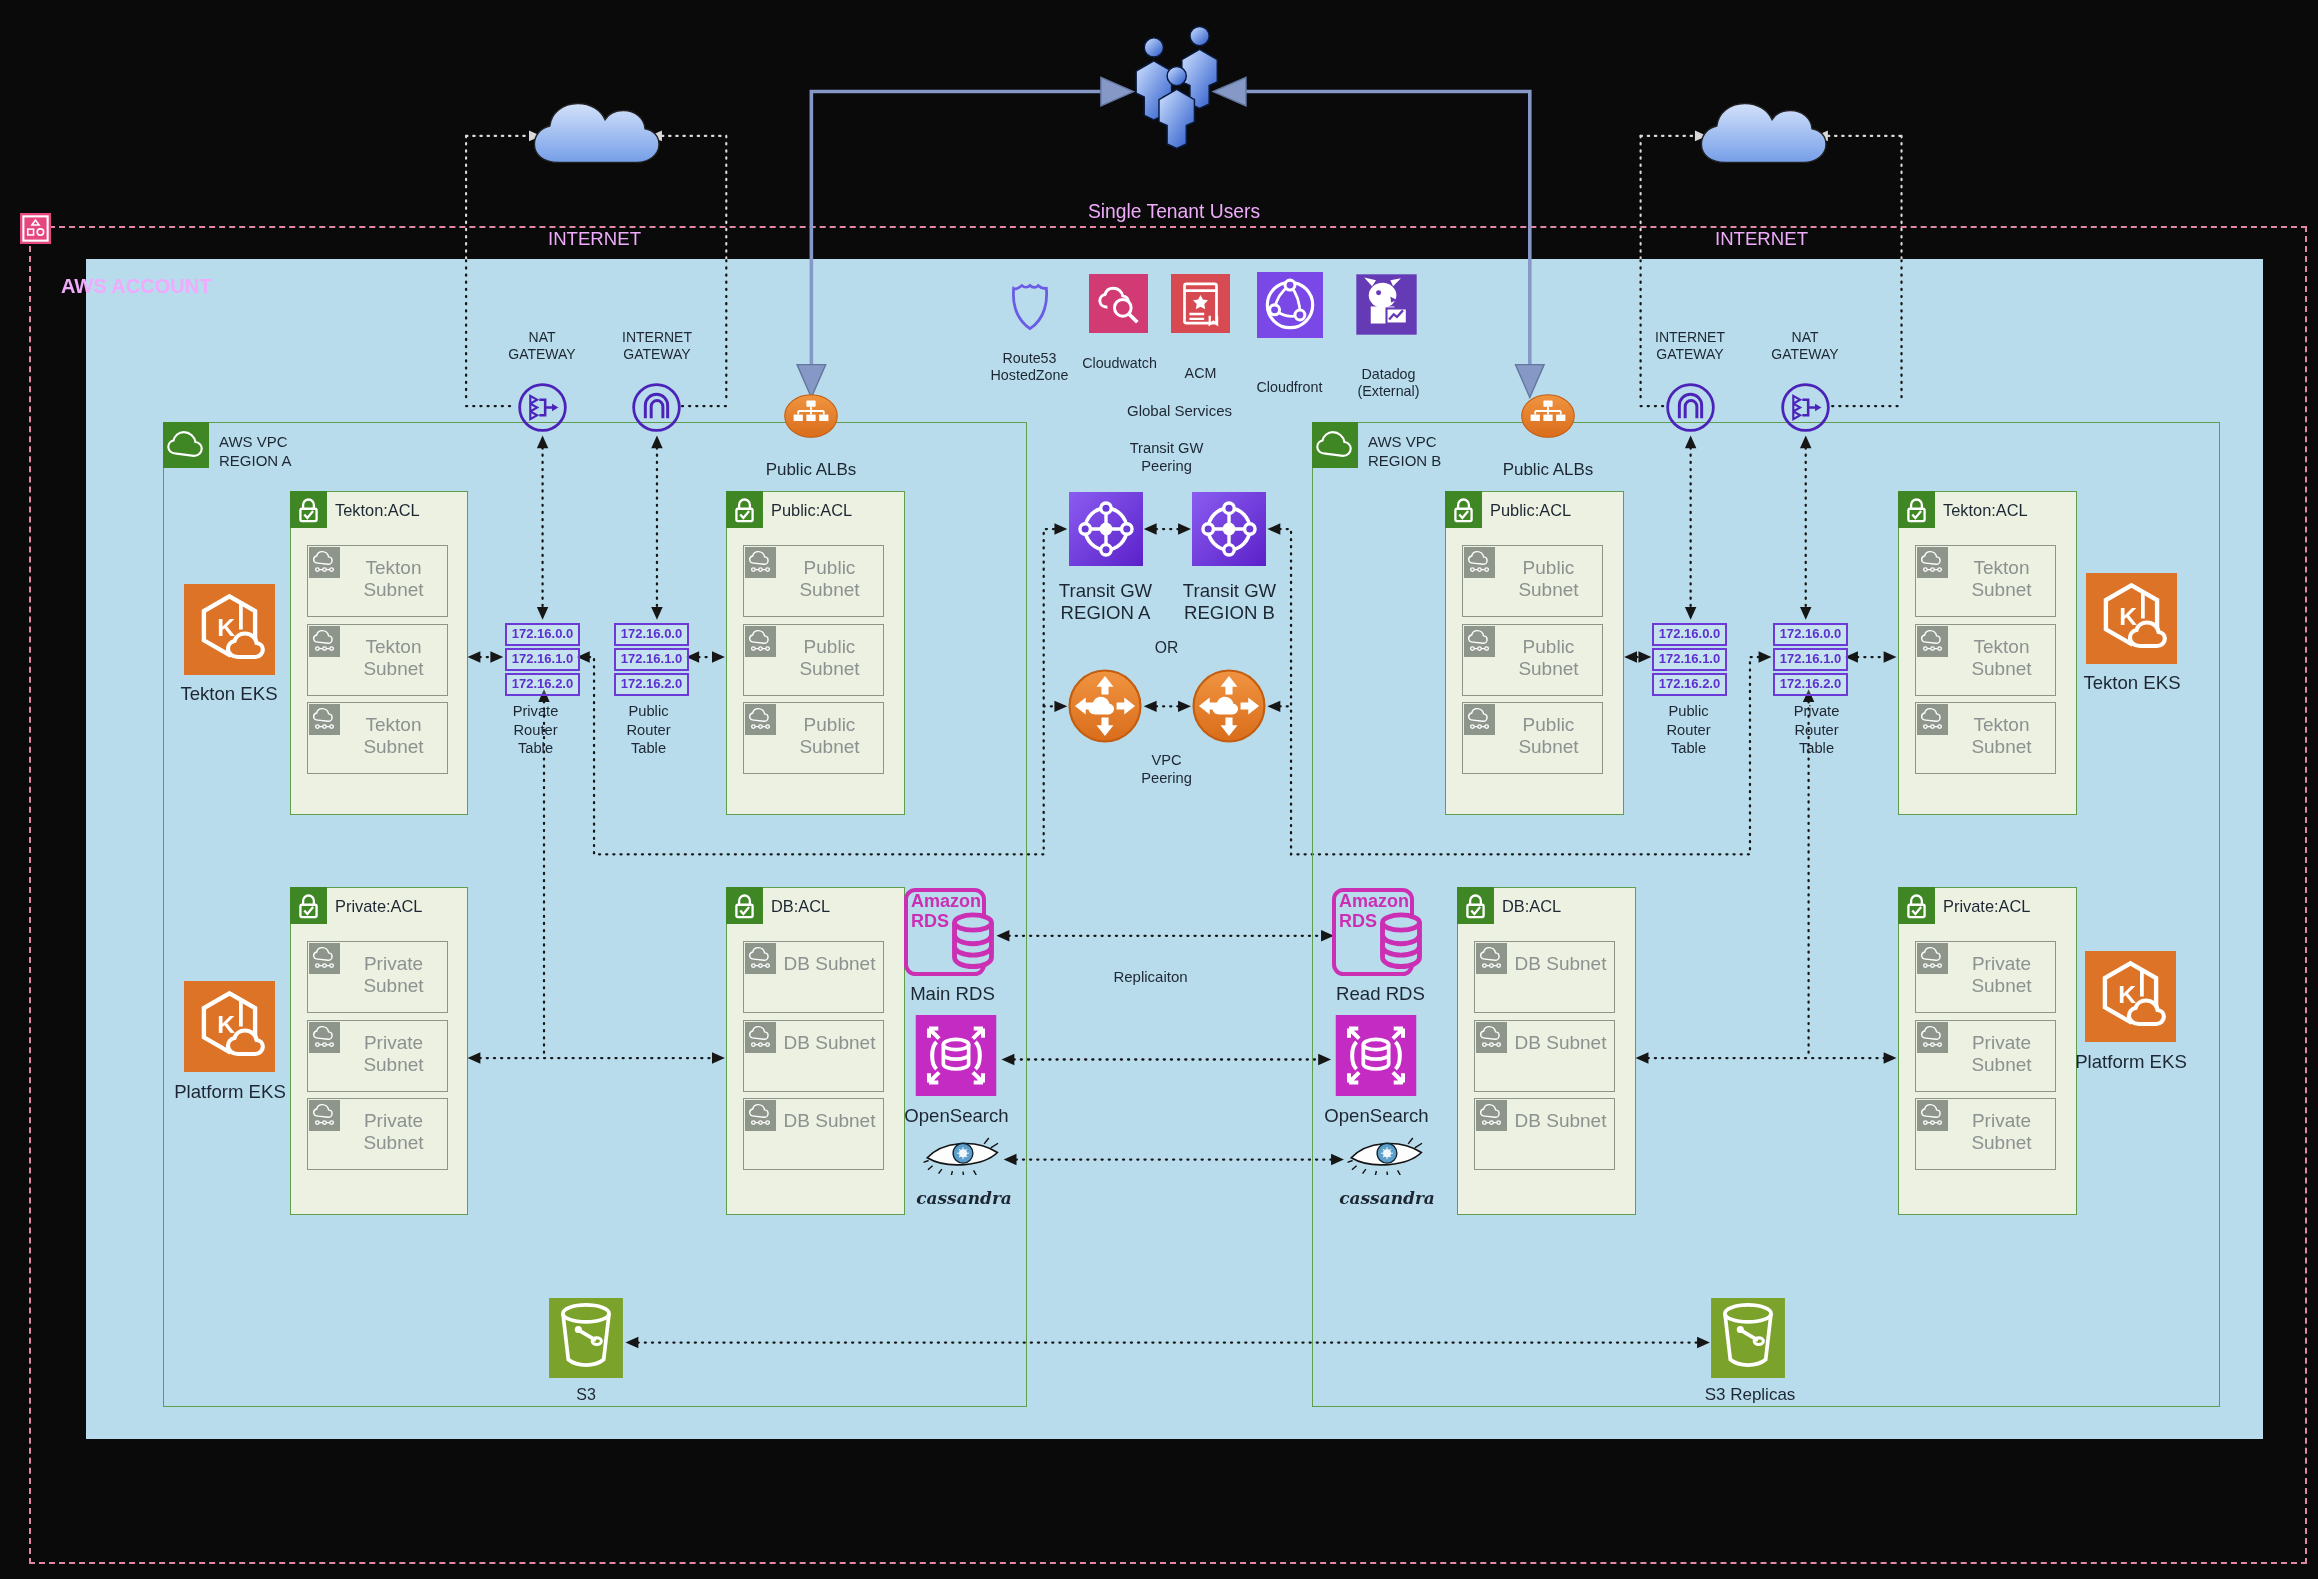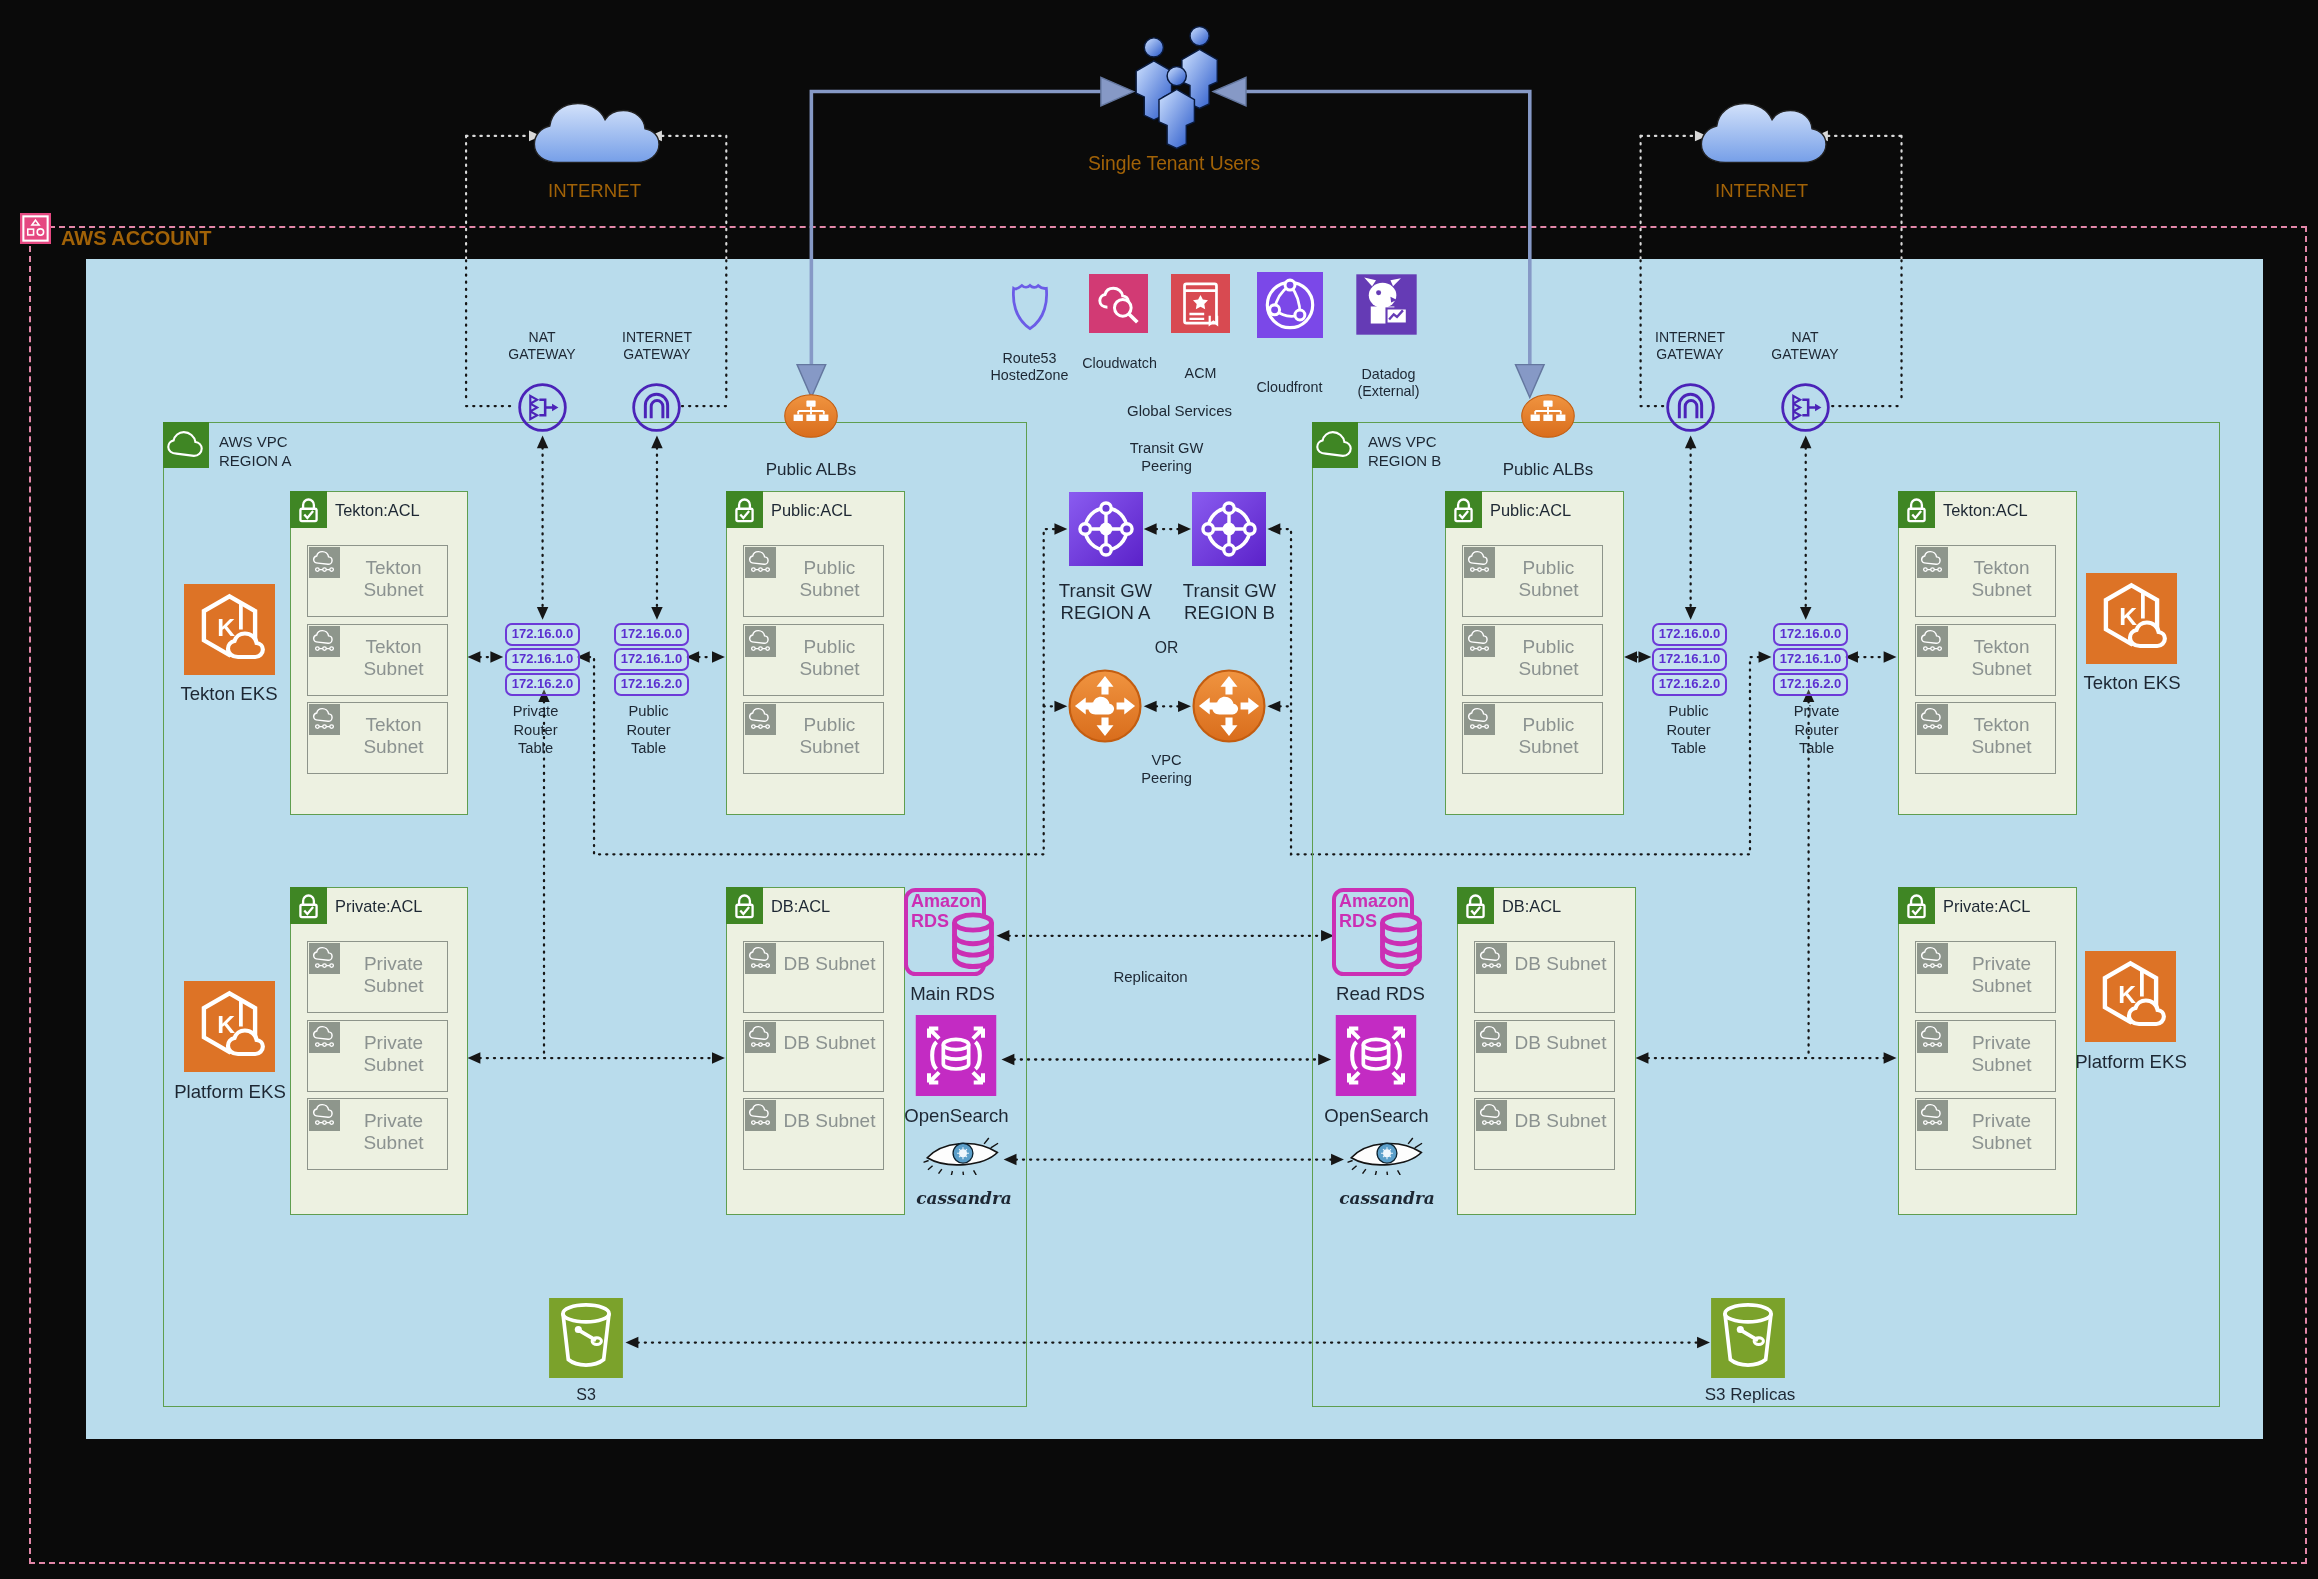--- a/index.html
+++ b/index.html
@@ -1,34 +1,34 @@
 <!DOCTYPE html>
 <html style="font-size:11.4px"><head>
 <meta charset="utf-8">
 <style>
   html,body{margin:0;padding:0;background:#0a0a0a;}
   #stage{position:relative;width:2319px;height:1580px;background:#0a0a0a;
          font-family:"Liberation Sans",sans-serif;color:#1d2733;overflow:hidden;}
   .ab{position:absolute;}
   .lb{position:absolute;text-align:center;line-height:1.2;color:#1d2733;font-size:15px;}
-  .w{color:#a16207;}
+  .w{color:#f0abfc;margin-top:48px;}
   .panel{position:absolute;left:86px;top:259px;width:2177px;height:1180px;background:#b9dcec;}
   .acct-border{position:absolute;left:29px;top:226px;width:2274px;height:1334px;
                border:2.1px dashed #e387a9;pointer-events:none;}
   .region{position:absolute;border:1.4px solid #5f9e4f;}
   .vpcic{position:absolute;width:46px;height:46px;background:#3f8624;}
   .rtitle{position:absolute;font-size:15px;line-height:1.24;text-align:left;}
   .acl{position:absolute;background:#edf1e1;border:1.4px solid #5f9e4f;}
   .acl .ttl{position:absolute;left:44px;top:8.6px;font-size:16.4px;}
   .lockbox{position:absolute;left:-1.4px;top:-1.4px;width:37px;height:37px;background:#3f8624;}
   .subnet{position:absolute;left:15.7px;width:139px;height:70px;border:1.4px solid #8d948a;}
   .subnet .sic{position:absolute;left:1.4px;top:1.4px;width:31px;height:31px;background:#8e968c;}
   .subnet .slb{position:absolute;left:34px;right:1.4px;top:10.7px;text-align:center;font-size:19px;color:#8b9290;}
   .s1{top:53px}.s2{top:132px}.s3{top:210px}
-  .ip{position:absolute;width:71px;height:18.6px;border:2.1px solid #6d3ad8;border-radius:7px;
+  .ip{position:absolute;width:71px;height:18.6px;border:2.1px solid #6d3ad8;border-radius:0;
       color:#5b2fd0;font-weight:700;font-size:13px;text-align:center;line-height:18.6px;
       background:rgba(255,255,255,.18);}
   .rt{font-size:14.7px;line-height:1.26;}
   .svclb{font-size:18.6px;}
   .gwlb{font-size:14px;line-height:1.2;}
   .cass{font-family:"DejaVu Serif",serif;font-style:italic;font-weight:700;font-size:17px;}
   .rdsbox{position:absolute;width:74px;height:80px;border:4.3px solid #cb2fb4;border-radius:11.4px;}
   .rdstx{position:absolute;left:7.1px;top:4.3px;color:#cb2fb4;font-weight:700;font-size:18px;line-height:1.1;text-align:left;}
   svg{display:block;}
 </style>

